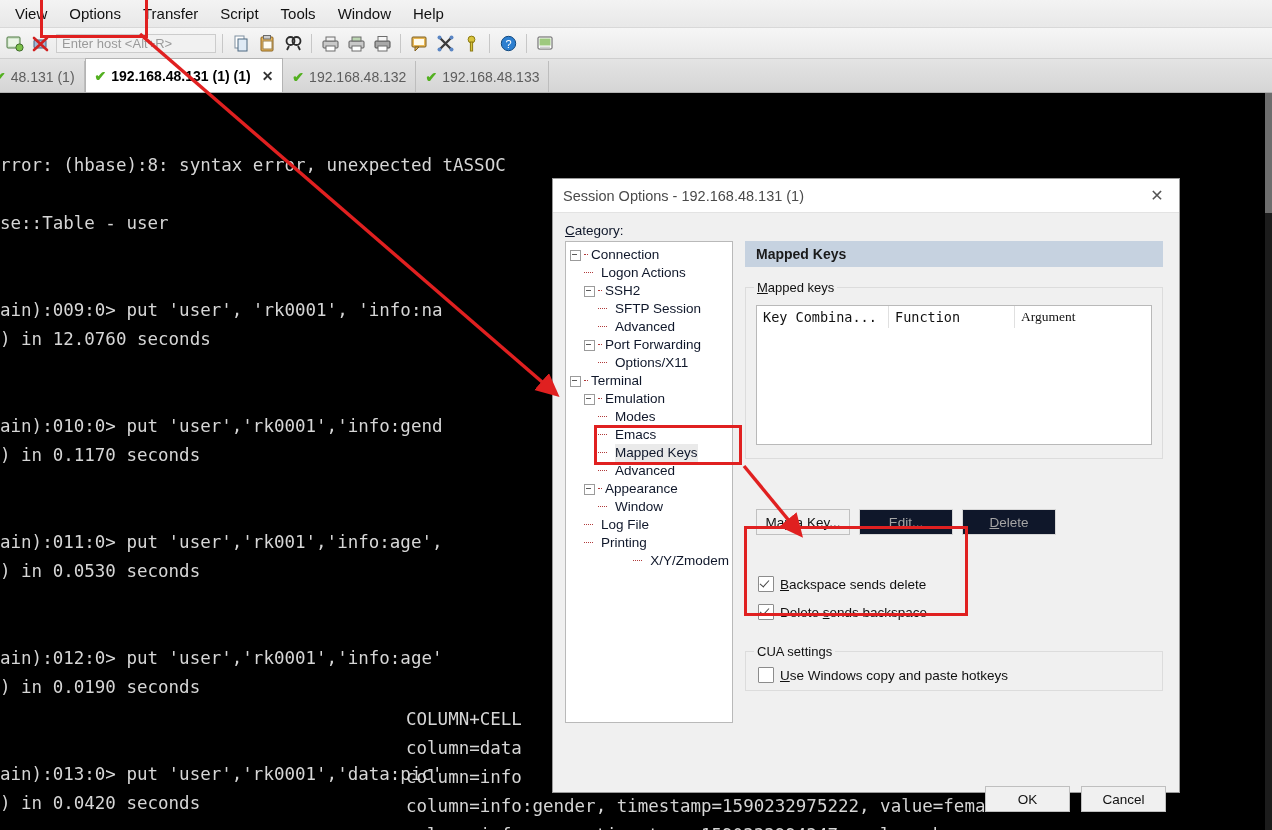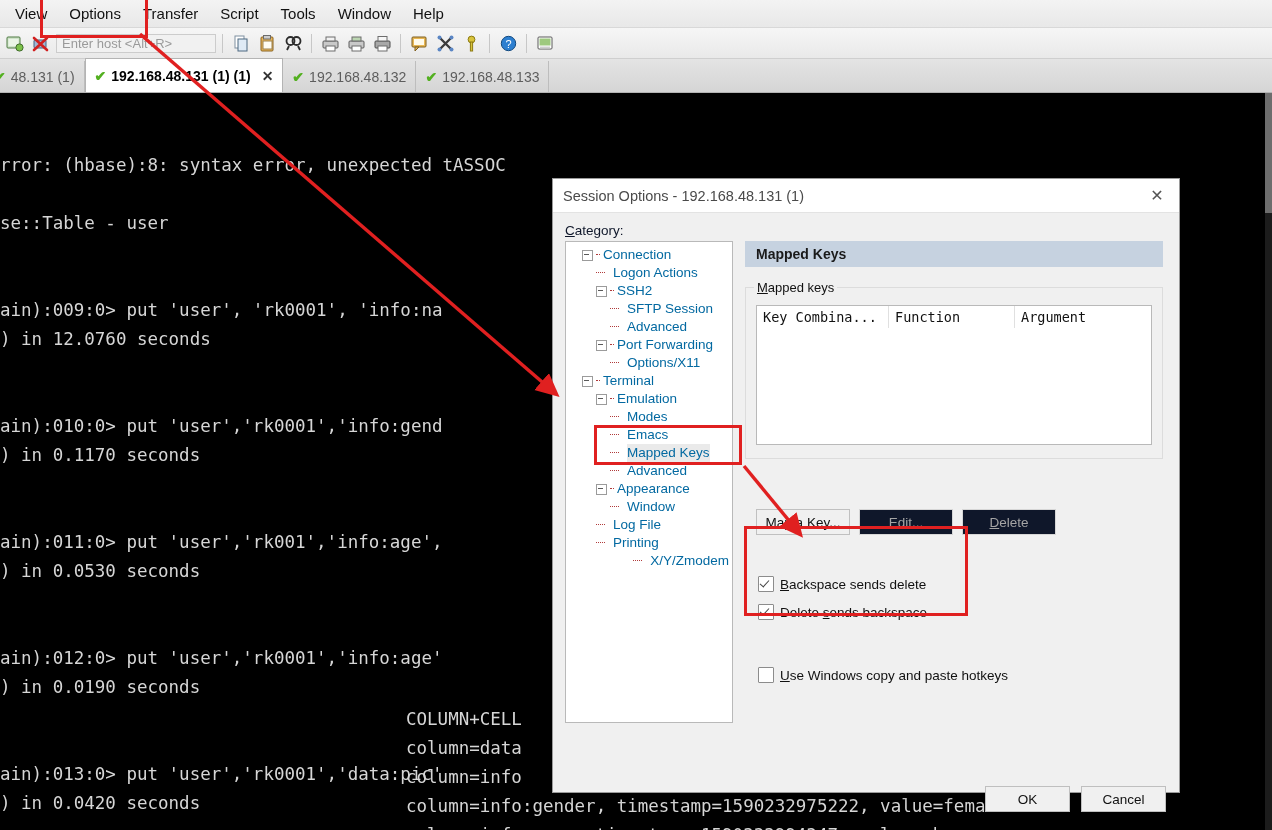--- a/index.html
+++ b/index.html
@@ -98,21 +98,21 @@
     font-size:16px;color:#555;
   }
   .dlg-body{position:relative;height:580px;}
   .cat-label{
     position:absolute;left:12px;top:10px;font-size:13.5px;color:#0f172a;
   }
   .cat-label u{text-decoration:underline;}
   .tree{
     position:absolute;left:12px;top:28px;width:168px;height:482px;
     background:#fff;border:1px solid #b9b9b9;overflow:hidden;
-    box-sizing:border-box;font-size:13.5px;color:#0369a1;padding-left:12px;
+    box-sizing:border-box;font-size:13.5px;color:#0f172a;
   }
   .trow{
     height:18px;display:flex;align-items:center;white-space:nowrap;
     position:relative;padding-right:3px;
   }
   .trow .lbl{line-height:18px;}
   .trow.sel .lbl{background:#eaeaea;}
   .tbox{
     width:9px;height:9px;border:1px solid #9b9b9b;background:#fff;
     display:inline-block;position:relative;margin-right:3px;flex:0 0 auto;
@@ -426,21 +426,21 @@
 
       <div class="page-header">Mapped Keys</div>
 
       <div class="group" style="left:192px;top:74px;width:418px;height:172px;">
         <div class="gtitle"><u>M</u>apped keys</div>
       </div>
       <div class="listbox" style="left:203px;top:92px;width:396px;height:140px;">
         <div class="lb-head">
           <div class="col" style="width:132px;">Key Combina...</div>
           <div class="col" style="width:126px;">Function</div>
-          <div class="col" style="width:136px;border-right:none;">Argument</div>
+          <div class="col" style="width:136px;border-right:none;font-family:Liberation Serif, serif;">Argument</div>
         </div>
       </div>
       <div class="btn" style="left:203px;top:296px;width:94px;">
         <span>Map a <u>K</u>ey...</span>
       </div>
       <div class="btn dis" style="left:306px;top:296px;width:94px;">
         <span><u>E</u>dit...</span>
       </div>
       <div class="btn dis" style="left:409px;top:296px;width:94px;">
         <span><u>D</u>elete</span>
@@ -448,20 +448,23 @@
 
       <div class="cb checked" style="left:205px;top:363px;">
         <span class="box"></span>
         <span><u>B</u>ackspace sends delete</span>
       </div>
       <div class="cb checked" style="left:205px;top:391px;">
         <span class="box"></span>
         <span>Delete <u>s</u>ends backspace</span>
       </div>
 
+      <div class="group" style="left:192px;top:438px;width:418px;height:40px;">
+        <div class="gtitle">CUA settings</div>
+      </div>
       <div class="cb" style="left:205px;top:454px;">
         <span class="box"></span>
         <span><u>U</u>se Windows copy and paste hotkeys</span>
       </div>
 
       <div class="okbtn" style="left:432px;top:573px;">OK</div>
       <div class="okbtn" style="left:528px;top:573px;">Cancel</div>
     </div>
   </div>
 

